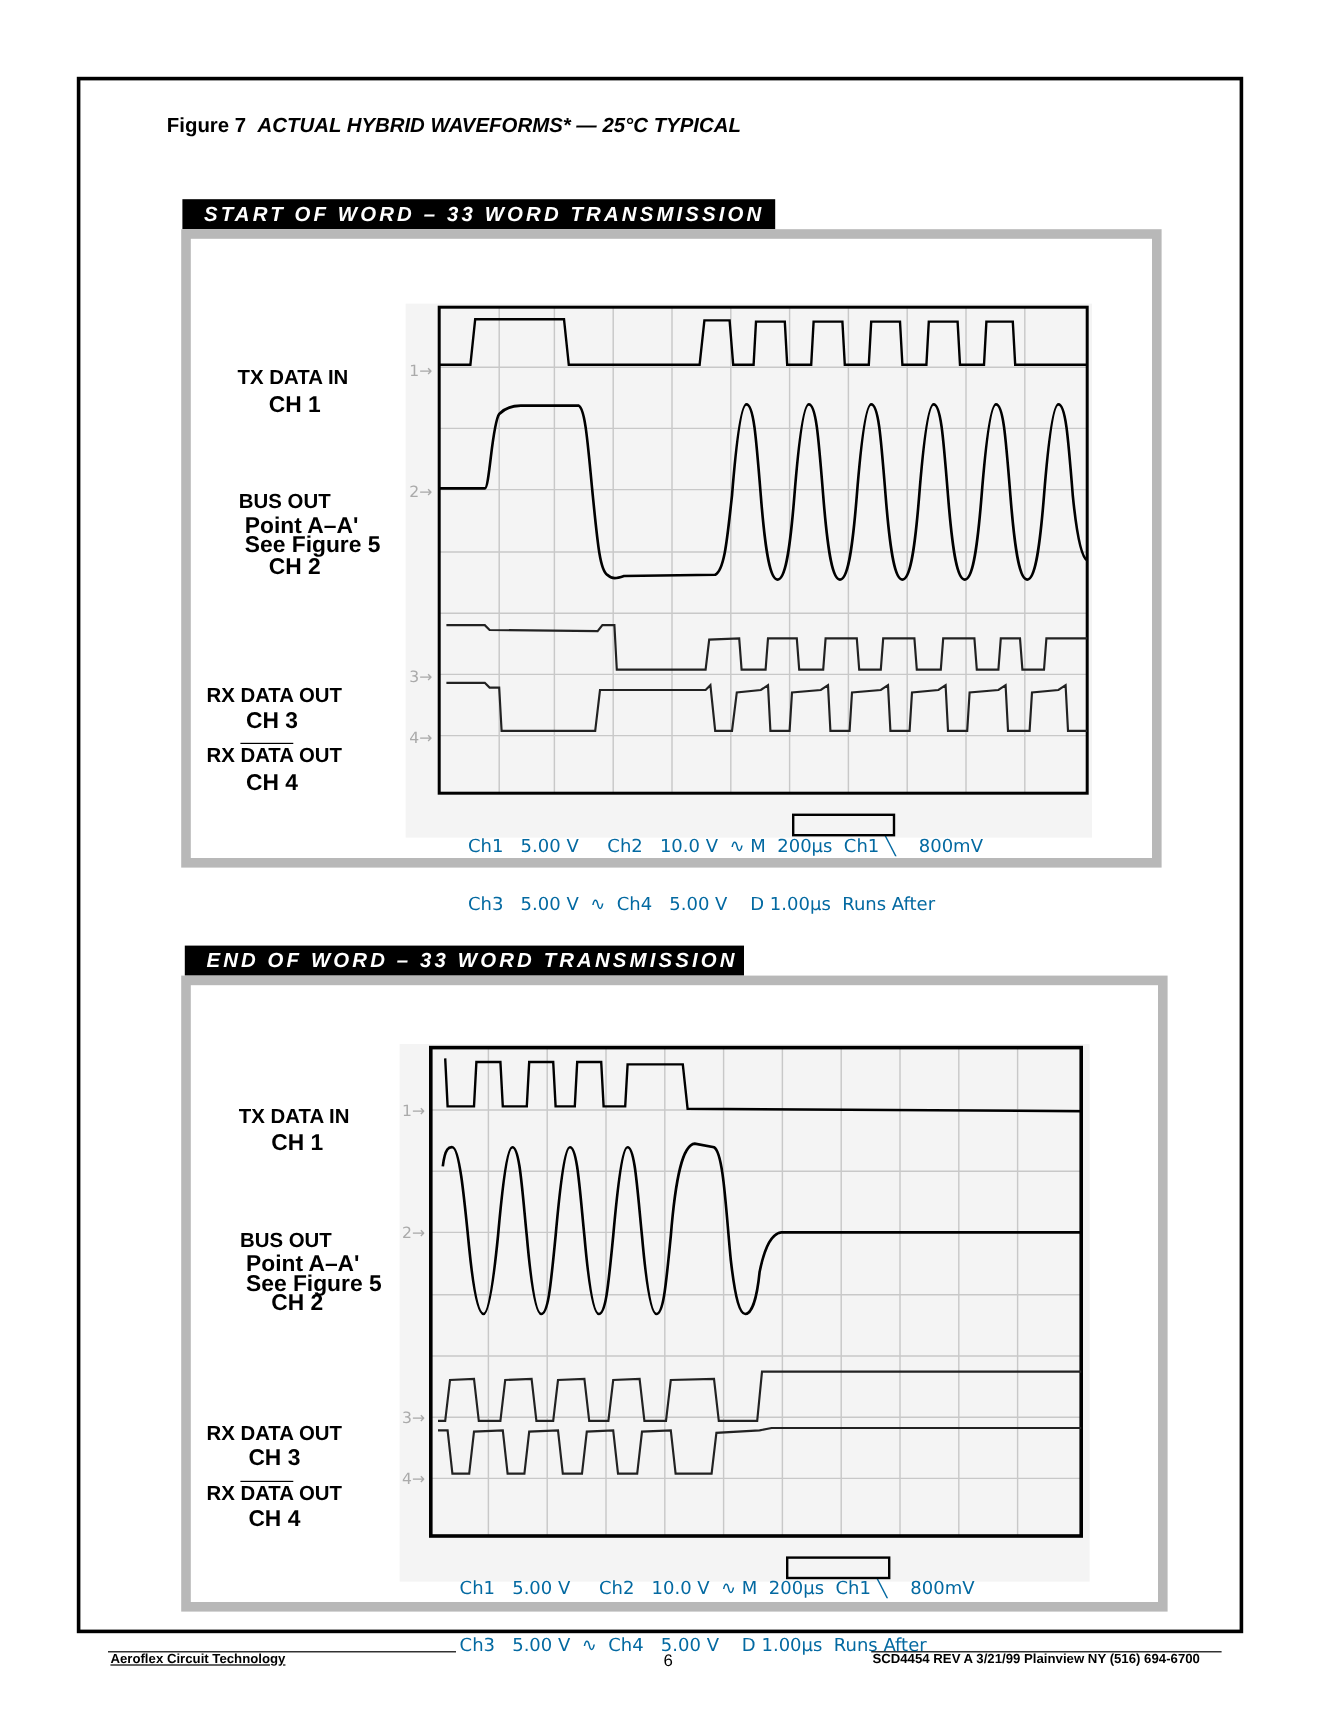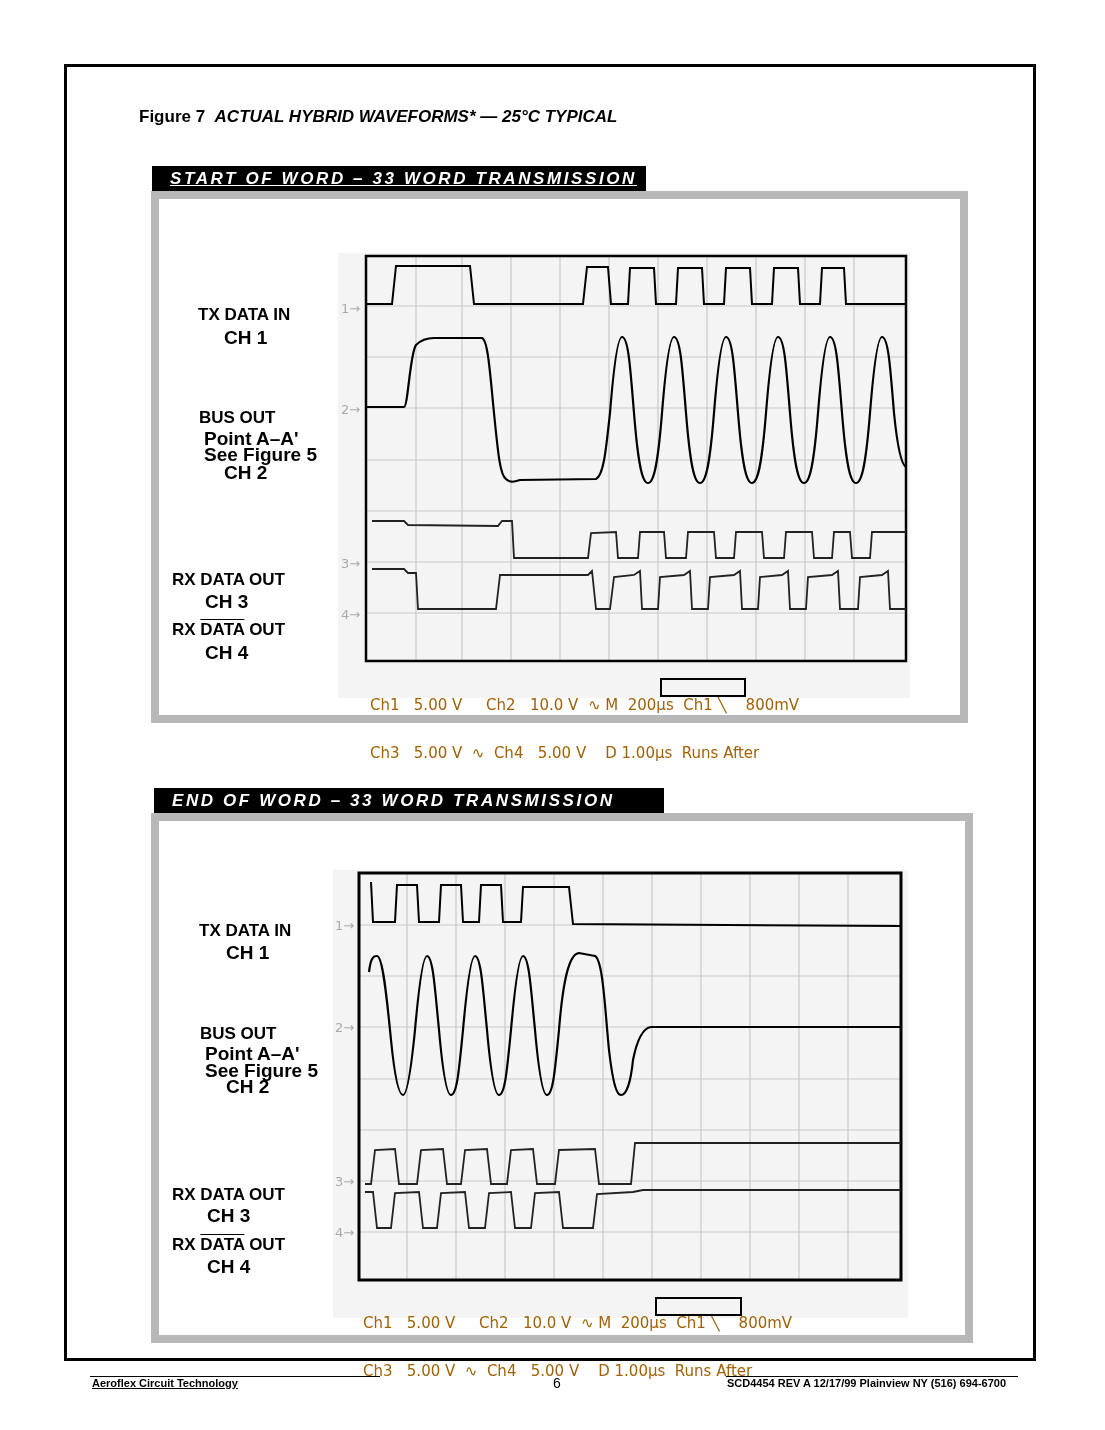--- a/index.html
+++ b/index.html
@@ -1,48 +1,48 @@
 <!DOCTYPE html>
 <html><head>
 <meta charset="utf-8">
 <style>
   html, body { margin:0; padding:0; background:#fff; }
   body { width:1105px; height:1430px; position:relative; overflow:hidden;
          font-family:"Liberation Sans", sans-serif; color:#000; }
   .frame { position:absolute; left:64px; top:64px; width:972px; height:1297px;
            border:3px solid #000; box-sizing:border-box; }
-  .fig-title { position:absolute; left:139px; top:95px; font-size:17px; font-weight:bold;margin-top:12px; }
+  .fig-title { position:absolute; left:139px; top:95px; font-size:17px; font-weight:bold; }
   .fig-title i { font-style:italic; }
   .banner { position:absolute; height:26px; background:#000; color:#fff;
             font-weight:bold; font-style:italic; font-size:17px; letter-spacing:2.6px;
             line-height:26px; padding-left:18px; box-sizing:border-box; }
   .panel { position:absolute; border:8px solid #b8b8b8; box-sizing:border-box; background:#fff; }
   .lbl { position:absolute; font-weight:bold; white-space:nowrap;margin-top:32px; }
   .lbl.big { font-size:17px; }
   .lbl.small { font-size:19px; }
   .ovl { text-decoration:overline; }
   .scope { position:absolute; background:#f4f4f4; }
   .scope svg { position:absolute; left:0; top:0; }
   .readout { position:absolute; font-family:"DejaVu Sans", sans-serif; font-size:15px;
-             color:#a16207; white-space:pre; line-height:16px; }
+             color:#0369a1; white-space:pre; line-height:16px;margin-left:20px; }
   .dbox { position:absolute; border:2px solid #000; }
   .footer { position:absolute; top:1377px; font-size:11px; font-weight:bold; }
   .fline { position:absolute; top:1376px; height:1px; background:#000; }
 </style>
 </head>
 <body>
 
 <div class="frame"></div>
 
 <div class="fig-title">
   <span>Figure 7</span>&nbsp;
   <i>ACTUAL HYBRID WAVEFORMS* —  25°C TYPICAL</i>
 </div>
 
-<div class="banner" style="left:152px;top:166px;width:494px;text-decoration:underline;">START OF WORD – 33 WORD TRANSMISSION</div>
+<div class="banner" style="left:152px;top:166px;width:494px;">START OF WORD – 33 WORD TRANSMISSION</div>
 <div class="panel" style="left:151px;top:191px;width:817px;height:532px;"></div>
 
 <div class="lbl big" style="left:198px;top:273px;">TX DATA IN</div>
 <div class="lbl small" style="left:224px;top:295px;">CH 1</div>
 <div class="lbl big" style="left:199px;top:376px;">BUS OUT</div>
 <div class="lbl small" style="left:204px;top:396px;">Point A–A'</div>
 <div class="lbl small" style="left:204px;top:412px;">See Figure 5</div>
 <div class="lbl small" style="left:224px;top:430px;">CH 2</div>
 <div class="lbl big" style="left:172px;top:538px;">RX DATA OUT</div>
 <div class="lbl small" style="left:205px;top:559px;">CH 3</div>
@@ -82,21 +82,21 @@
     <polyline fill="none" stroke="#222" stroke-width="1.8" points="34,268 66,268 70,272 160,273 164,268 174,268 176,305 250,305 253,280 278,279 280,305 300,305 302,279 326,279 328,305 348,305 350,279 376,279 378,305 396,305 398,279 424,279 426,305 446,305 448,279 474,279 476,305 494,305 496,279 512,279 514,305 532,305 534,279 568,279"></polyline>
     <polyline fill="none" stroke="#222" stroke-width="1.8" points="34,316 66,316 70,320 78,320 80,356 158,356 162,322 212,322 250,322 254,318 258,356 272,356 276,324 296,322 302,318 304,356 320,356 322,324 346,322 352,318 354,356 370,356 372,324 396,322 402,318 404,356 420,356 422,324 444,322 450,318 452,356 468,356 470,324 494,322 500,318 502,356 520,356 522,324 544,322 550,318 552,356 568,356"></polyline>
   </svg>
   <div class="readout" style="left:32px;top:412px;">
     <div>Ch1   5.00 V     Ch2   10.0 V  ∿ M  200µs  Ch1 ╲    800mV</div>
     <div>Ch3   5.00 V  ∿  Ch4   5.00 V    D 1.00µs  Runs After</div>
   </div>
   <div class="dbox" style="left:322px;top:425px;width:82px;height:15px;"></div>
 </div>
 
-<div class="banner" style="left:154px;top:788px;width:510px;">END OF WORD – 33 WORD TRANSMISSION</div>
+<div class="banner" style="left:154px;top:788px;width:466px;">END OF WORD – 33 WORD TRANSMISSION</div>
 <div class="panel" style="left:151px;top:813px;width:822px;height:530px;"></div>
 
 <div class="lbl big" style="left:199px;top:889px;">TX DATA IN</div>
 <div class="lbl small" style="left:226px;top:910px;">CH 1</div>
 <div class="lbl big" style="left:200px;top:992px;">BUS OUT</div>
 <div class="lbl small" style="left:205px;top:1011px;">Point A–A'</div>
 <div class="lbl small" style="left:205px;top:1028px;">See Figure 5</div>
 <div class="lbl small" style="left:226px;top:1044px;">CH 2</div>
 <div class="lbl big" style="left:172px;top:1153px;">RX DATA OUT</div>
 <div class="lbl small" style="left:207px;top:1173px;">CH 3</div>
@@ -140,13 +140,13 @@
     <div>Ch1   5.00 V     Ch2   10.0 V  ∿ M  200µs  Ch1 ╲    800mV</div>
     <div>Ch3   5.00 V  ∿  Ch4   5.00 V    D 1.00µs  Runs After</div>
   </div>
   <div class="dbox" style="left:322px;top:427px;width:83px;height:15px;"></div>
 </div>
 
 <div class="fline" style="left:90px;width:290px;"></div>
 <div class="fline" style="left:726px;width:292px;"></div>
 <div class="footer" style="left:92px;text-decoration:underline;">Aeroflex Circuit Technology</div>
 <div class="footer" style="left:553px;top:1375px;font-size:14px;font-weight:normal;">6</div>
-<div class="footer" style="left:727px;">SCD4454 REV A   12/17/99 Plainview NY (516) 694-6700</div>
+<div class="footer" style="left:727px;">SCD4454 REV A   3/21/99 Plainview NY (516) 694-6700</div>
 
 </body></html>

